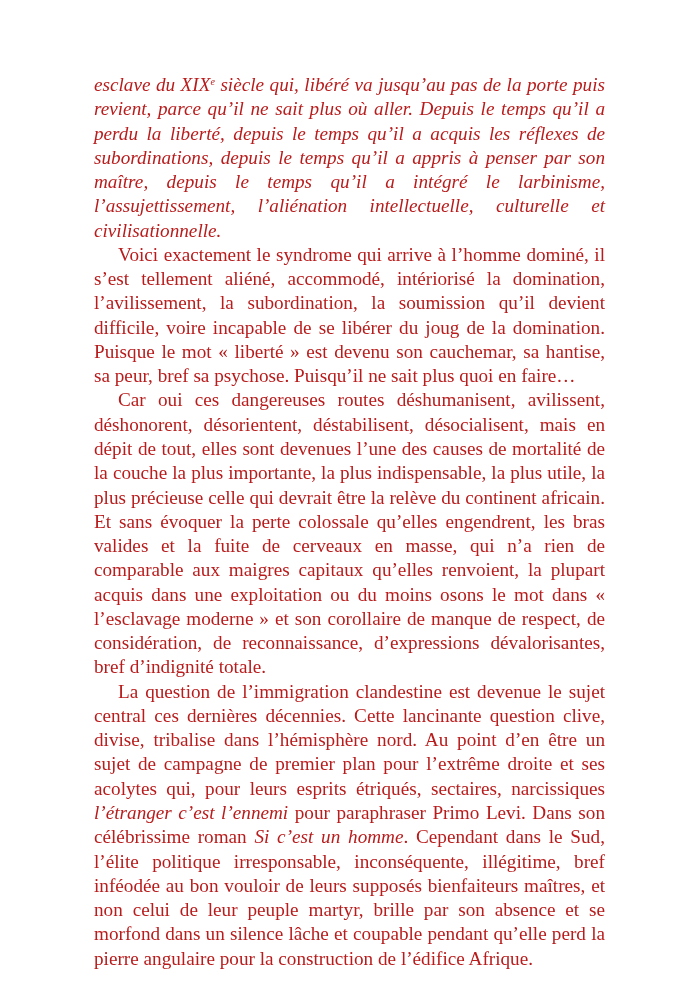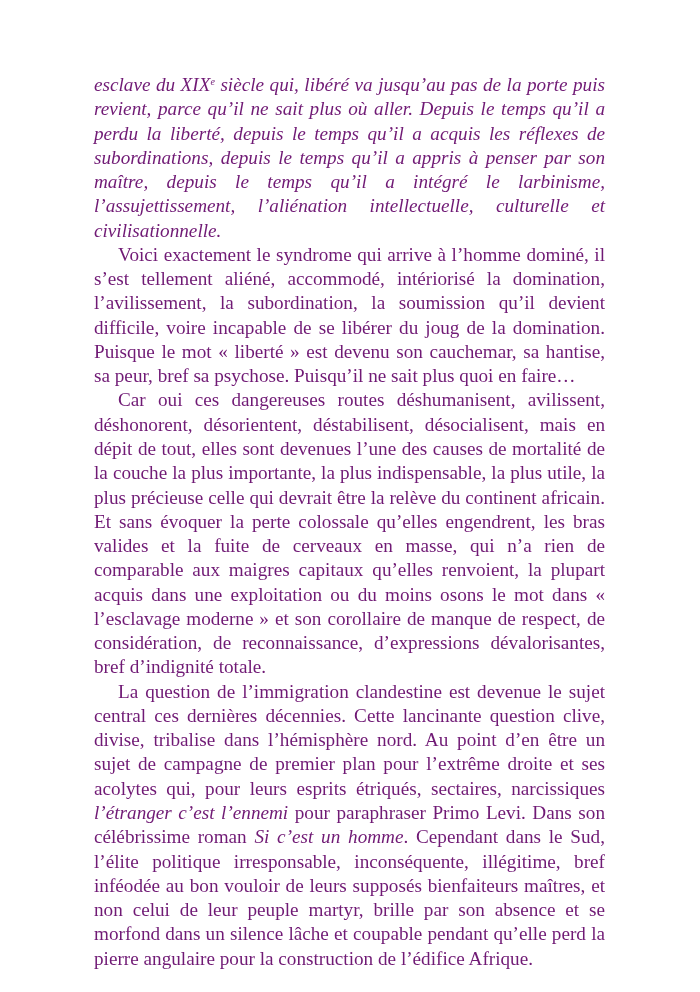--- a/index.html
+++ b/index.html
@@ -14,21 +14,21 @@
       overflow: hidden;
     }
     .page {
       position: absolute;
       left: 94px;
       top: 73px;
       width: 511px;
       font-family: "Liberation Serif", "DejaVu Serif", serif;
       font-size: 19.2px;
       line-height: 24.27px;
-      color: #701a75;
+      color: #b91c1c;
       text-align: justify;
       hyphens: none;
     }
     .para {
       margin: 0;
       text-indent: 24px;
     }
     .para.no-indent {
       text-indent: 0;
     }

